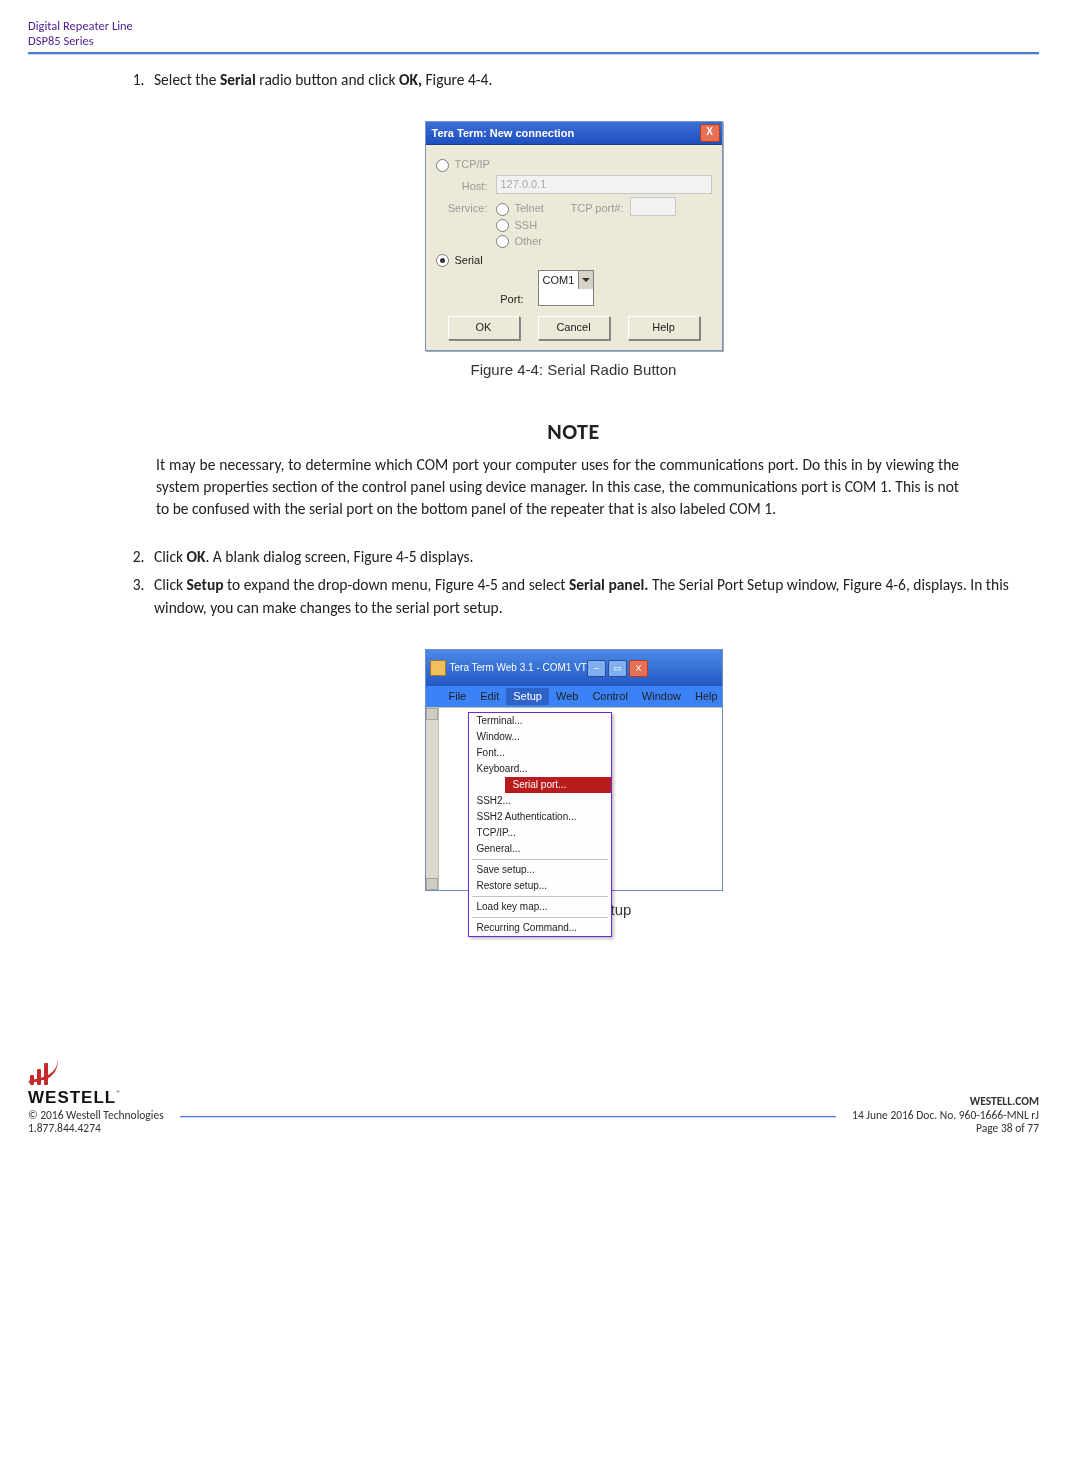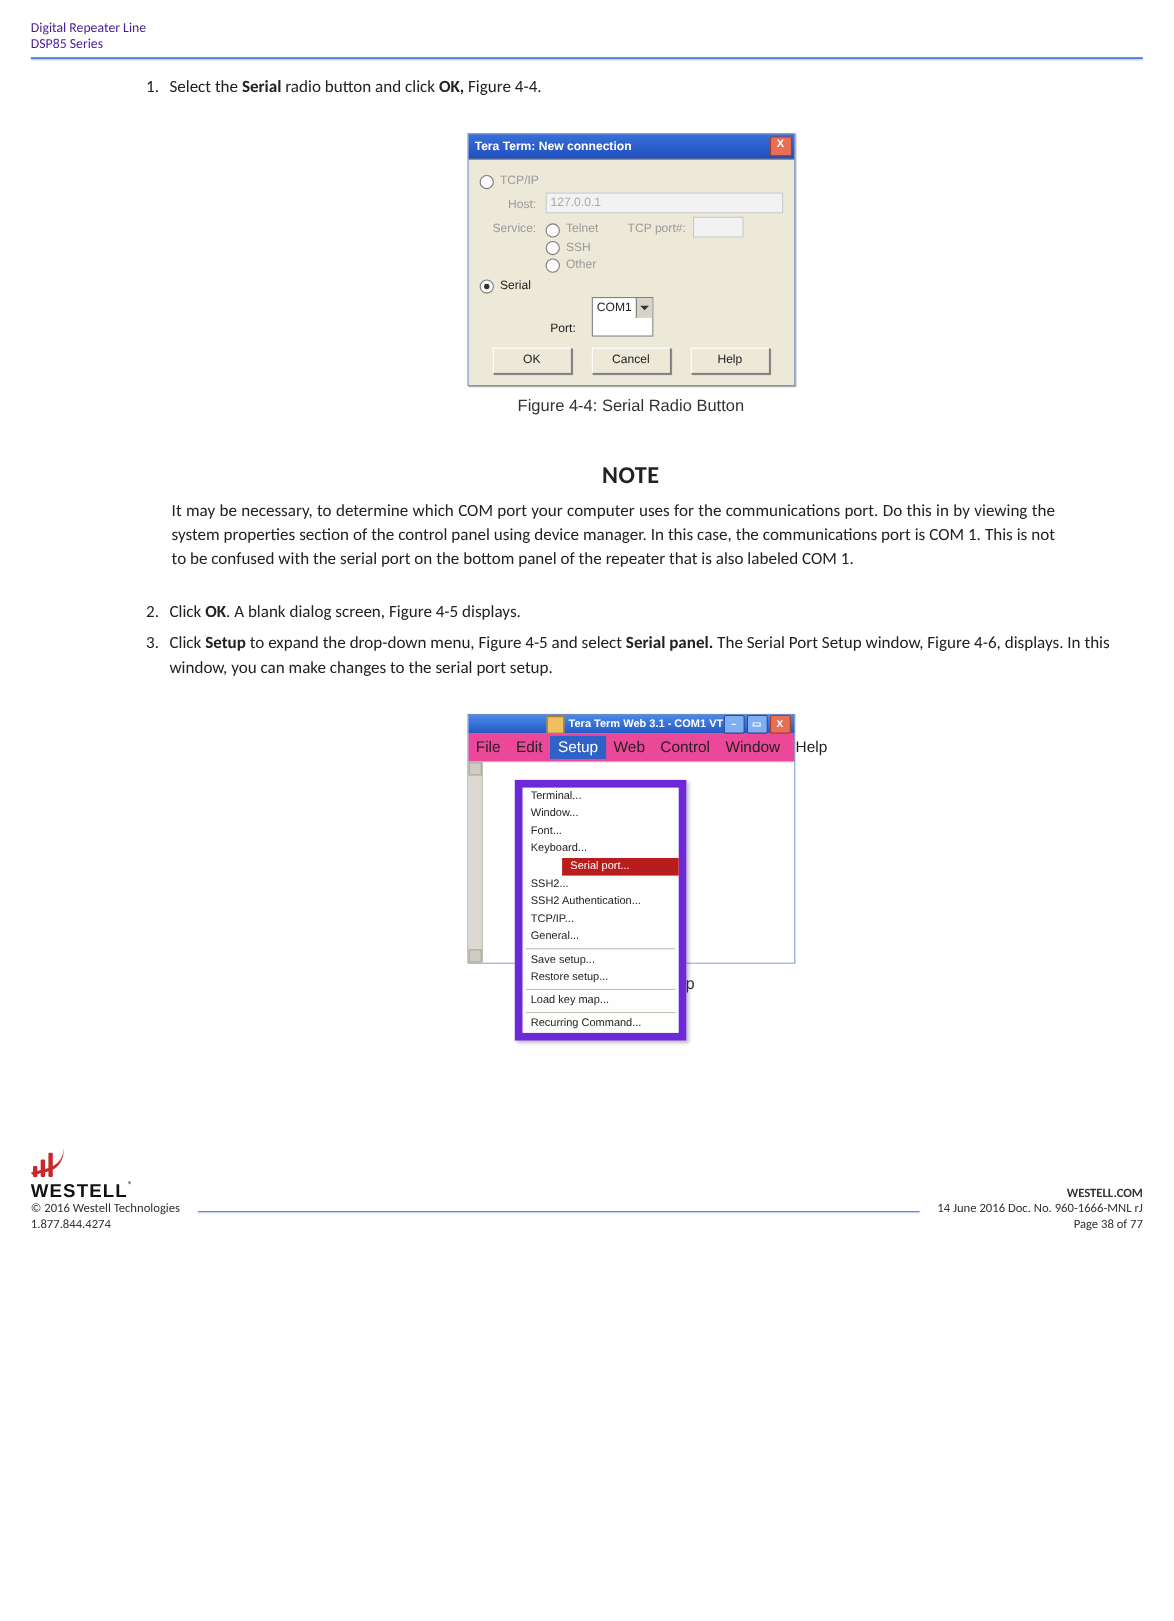--- a/index.html
+++ b/index.html
@@ -152,55 +152,55 @@
     box-shadow:1px 1px 0 #888;
   }
 
   
   .win2 {
     display:inline-block;width:296px;
     border:1px solid #6f8cc7;background:#fff;
     text-align:left;font-family:Tahoma,Arial,sans-serif;font-size:10px;
   }
   .win2-title{
-    display:flex;align-items:center;justify-content:flex-end;
-    height:17px;padding:0 3px 0 4px;color:#fff;font-weight:700;
+    display:flex;align-items:center;justify-content:flex-start;
+    height:36px;padding:0 3px 0 4px;color:#fff;font-weight:400;
     background:linear-gradient(to bottom,#4b89e8,#2358c3);
     font-size:10px;
   }
   .win2-title .left{display:flex;align-items:center;gap:4px;}
   .tt-icon{width:14px;height:14px;background:#f0c060;border:1px solid #a87820;}
   .winctrls{display:flex;gap:2px;}
   .winctrls span{
     width:17px;height:15px;border:1px solid #2a4c96;
     background:#7faef1;color:#fff;display:flex;align-items:center;justify-content:center;
     font-size:9px;border-radius:2px;
   }
   .winctrls span.close{background:#e76f55;border-color:#ad3c28;}
   .menubar{
-    display:flex;gap:0;padding:2px 0;
-    background:#ec4899;border-bottom:1px solid #c4c1b0;
-    font-size:14px;
+    display:flex;gap:0;padding:2px 16px;
+    background:#3b82f6;border-bottom:1px solid #c4c1b0;
+    font-size:11px;
   }
   .menubar span{padding:2px 7px;}
   .menubar span.active{background:#2f62c9;color:#fff;}
   .client{
     position:relative;height:182px;background:#fff;
   }
   .scrolltrack{
     position:absolute;left:0;top:0;bottom:0;width:12px;
     background:#dcdad0;border-right:1px solid #c0beb2;
   }
   .scrolltrack .up,.scrolltrack .down{
     position:absolute;left:0;width:12px;height:12px;background:#cfcdc2;border:1px solid #a9a79c;box-sizing:border-box;
   }
   .scrolltrack .up{top:0;} .scrolltrack .down{bottom:0;}
   .dropdown{
-    position:absolute;left:42px;top:16px;width:142px;
-    border:7px solid #6d28d9;background:#fefefe;
+    position:absolute;left:42px;top:4px;width:142px;
+    border:1px solid #6d28d9;background:#fefefe;
     box-shadow:2px 2px 3px rgba(0,0,0,.25);
     font-size:10px;
   }
   .dropdown .mi{padding:2px 8px;color:#222;white-space:nowrap;}
   .dropdown .sep{height:0;border-top:1px solid #c5c2b6;margin:2px 3px;}
   .dropdown .mi.hl{background:#b91c1c;color:#fff;margin-left:36px;}
 
   
   .footer{
     margin-top:140px;

